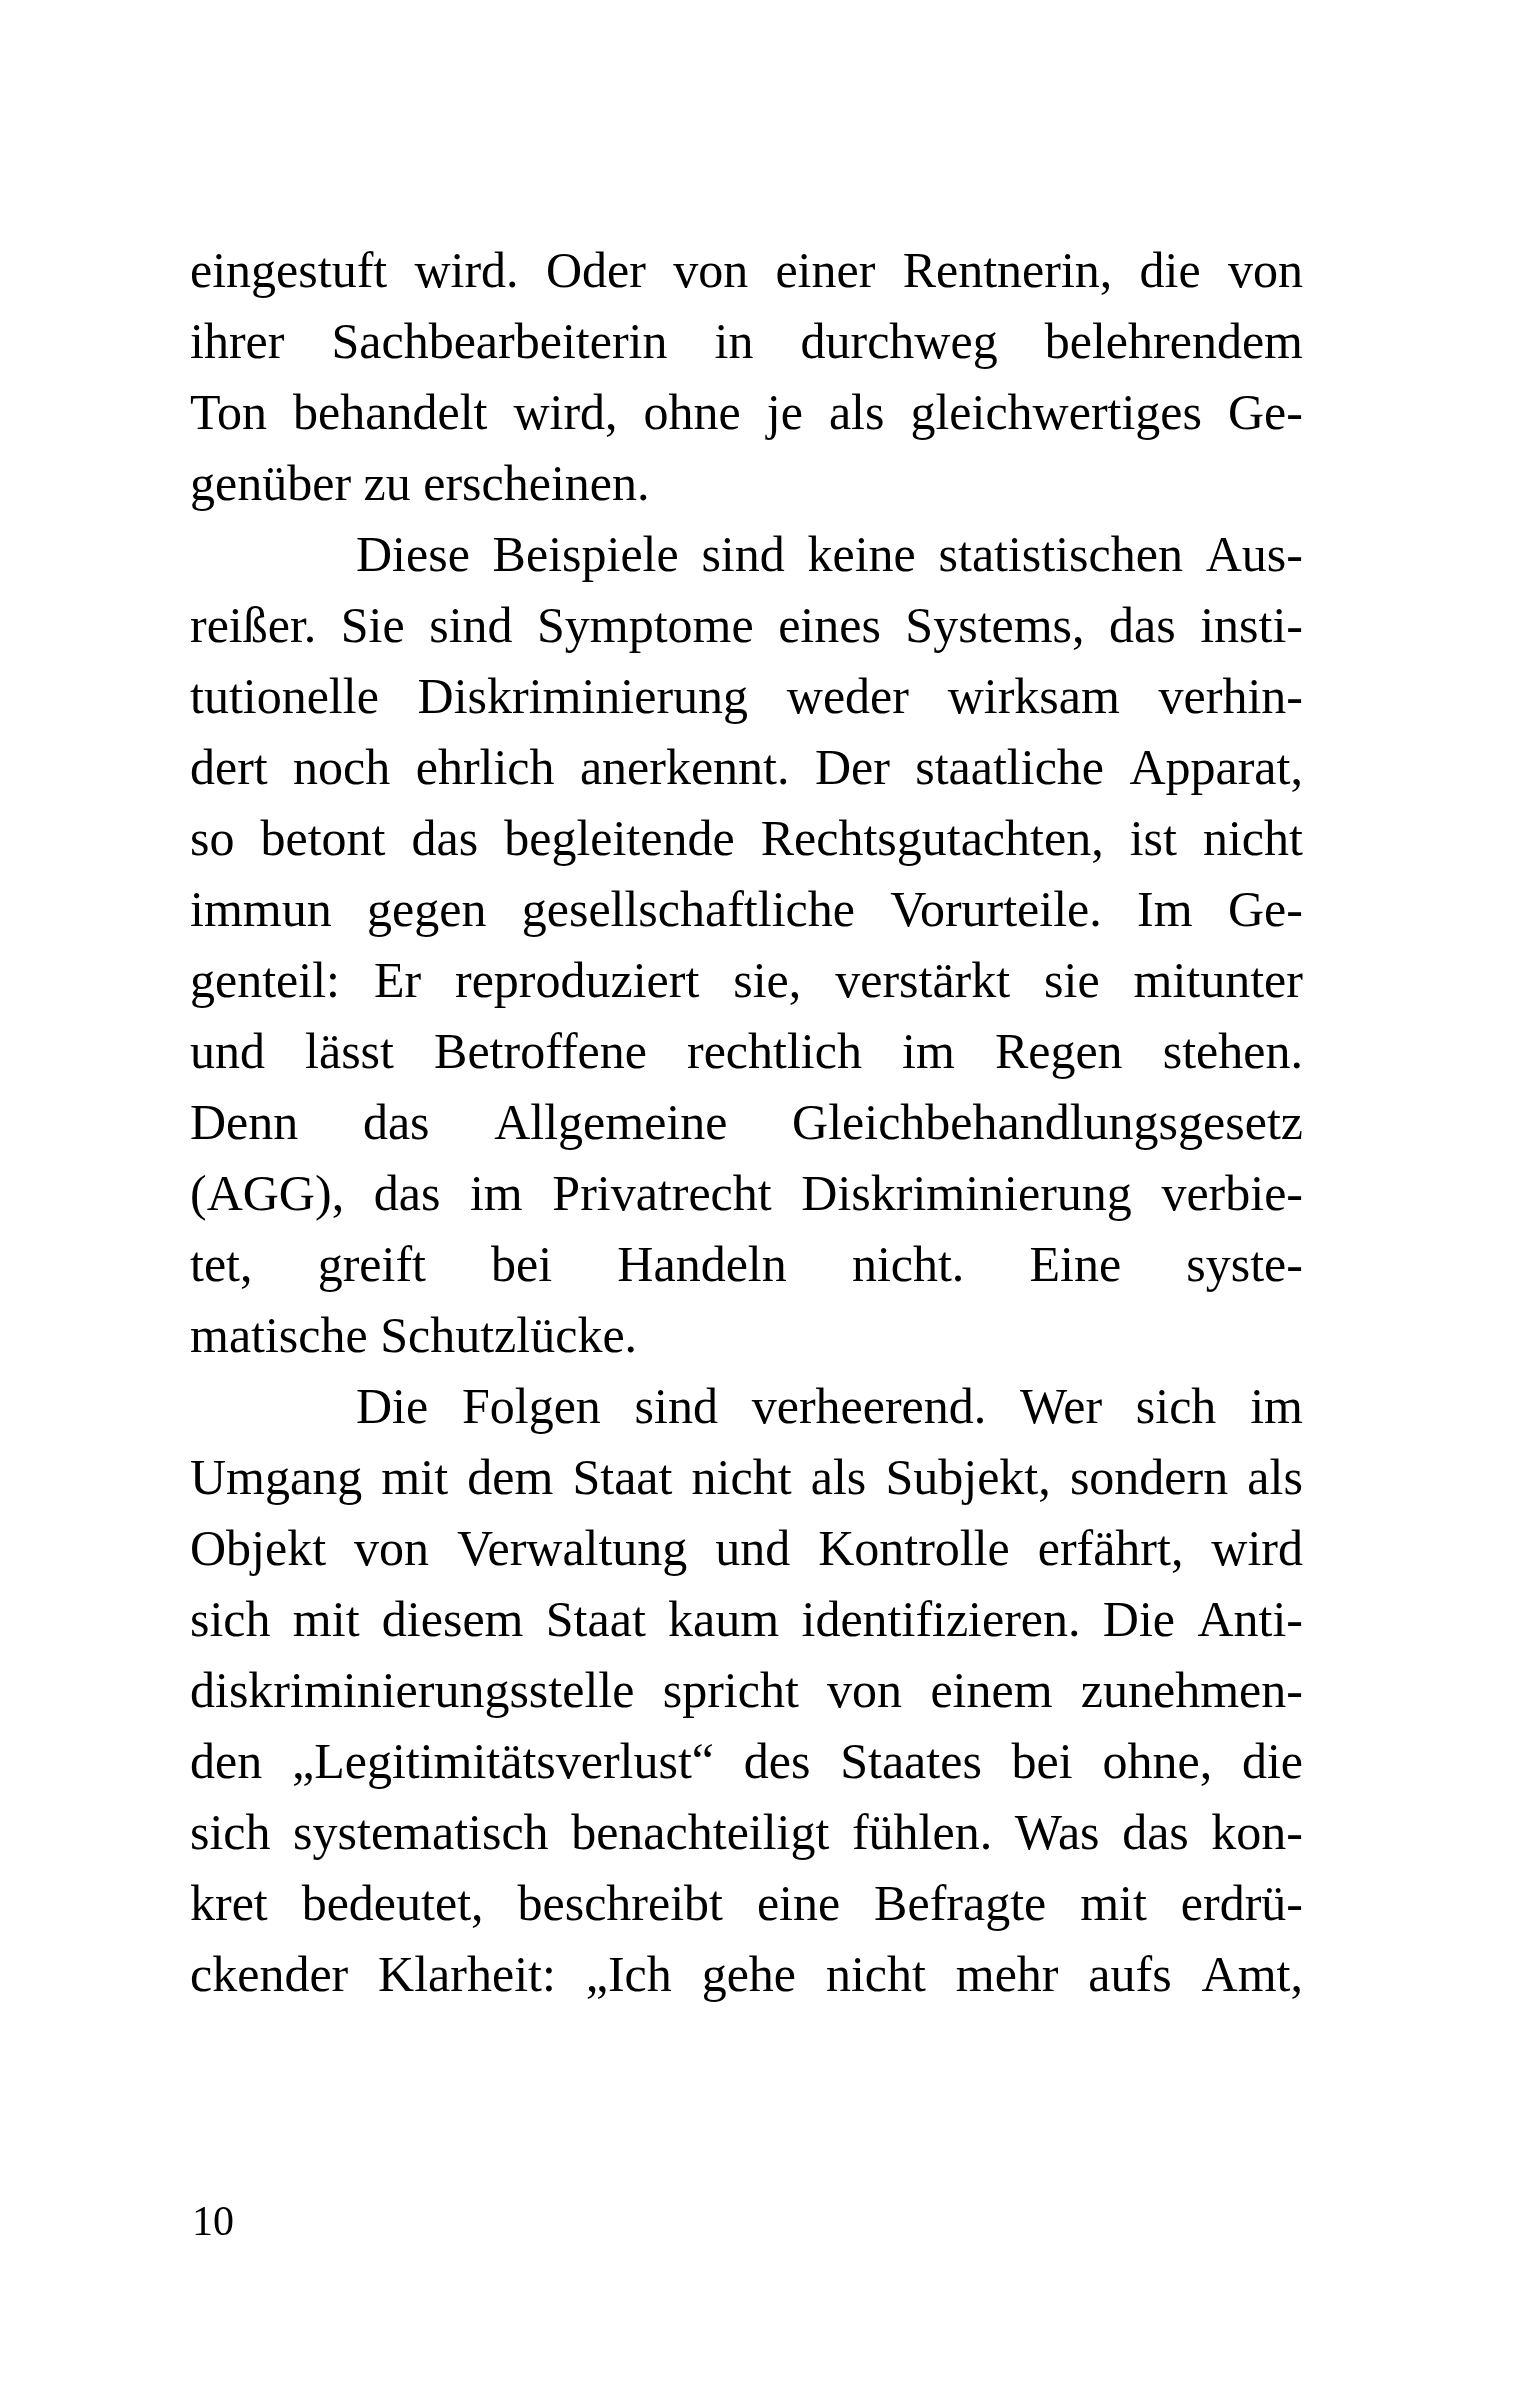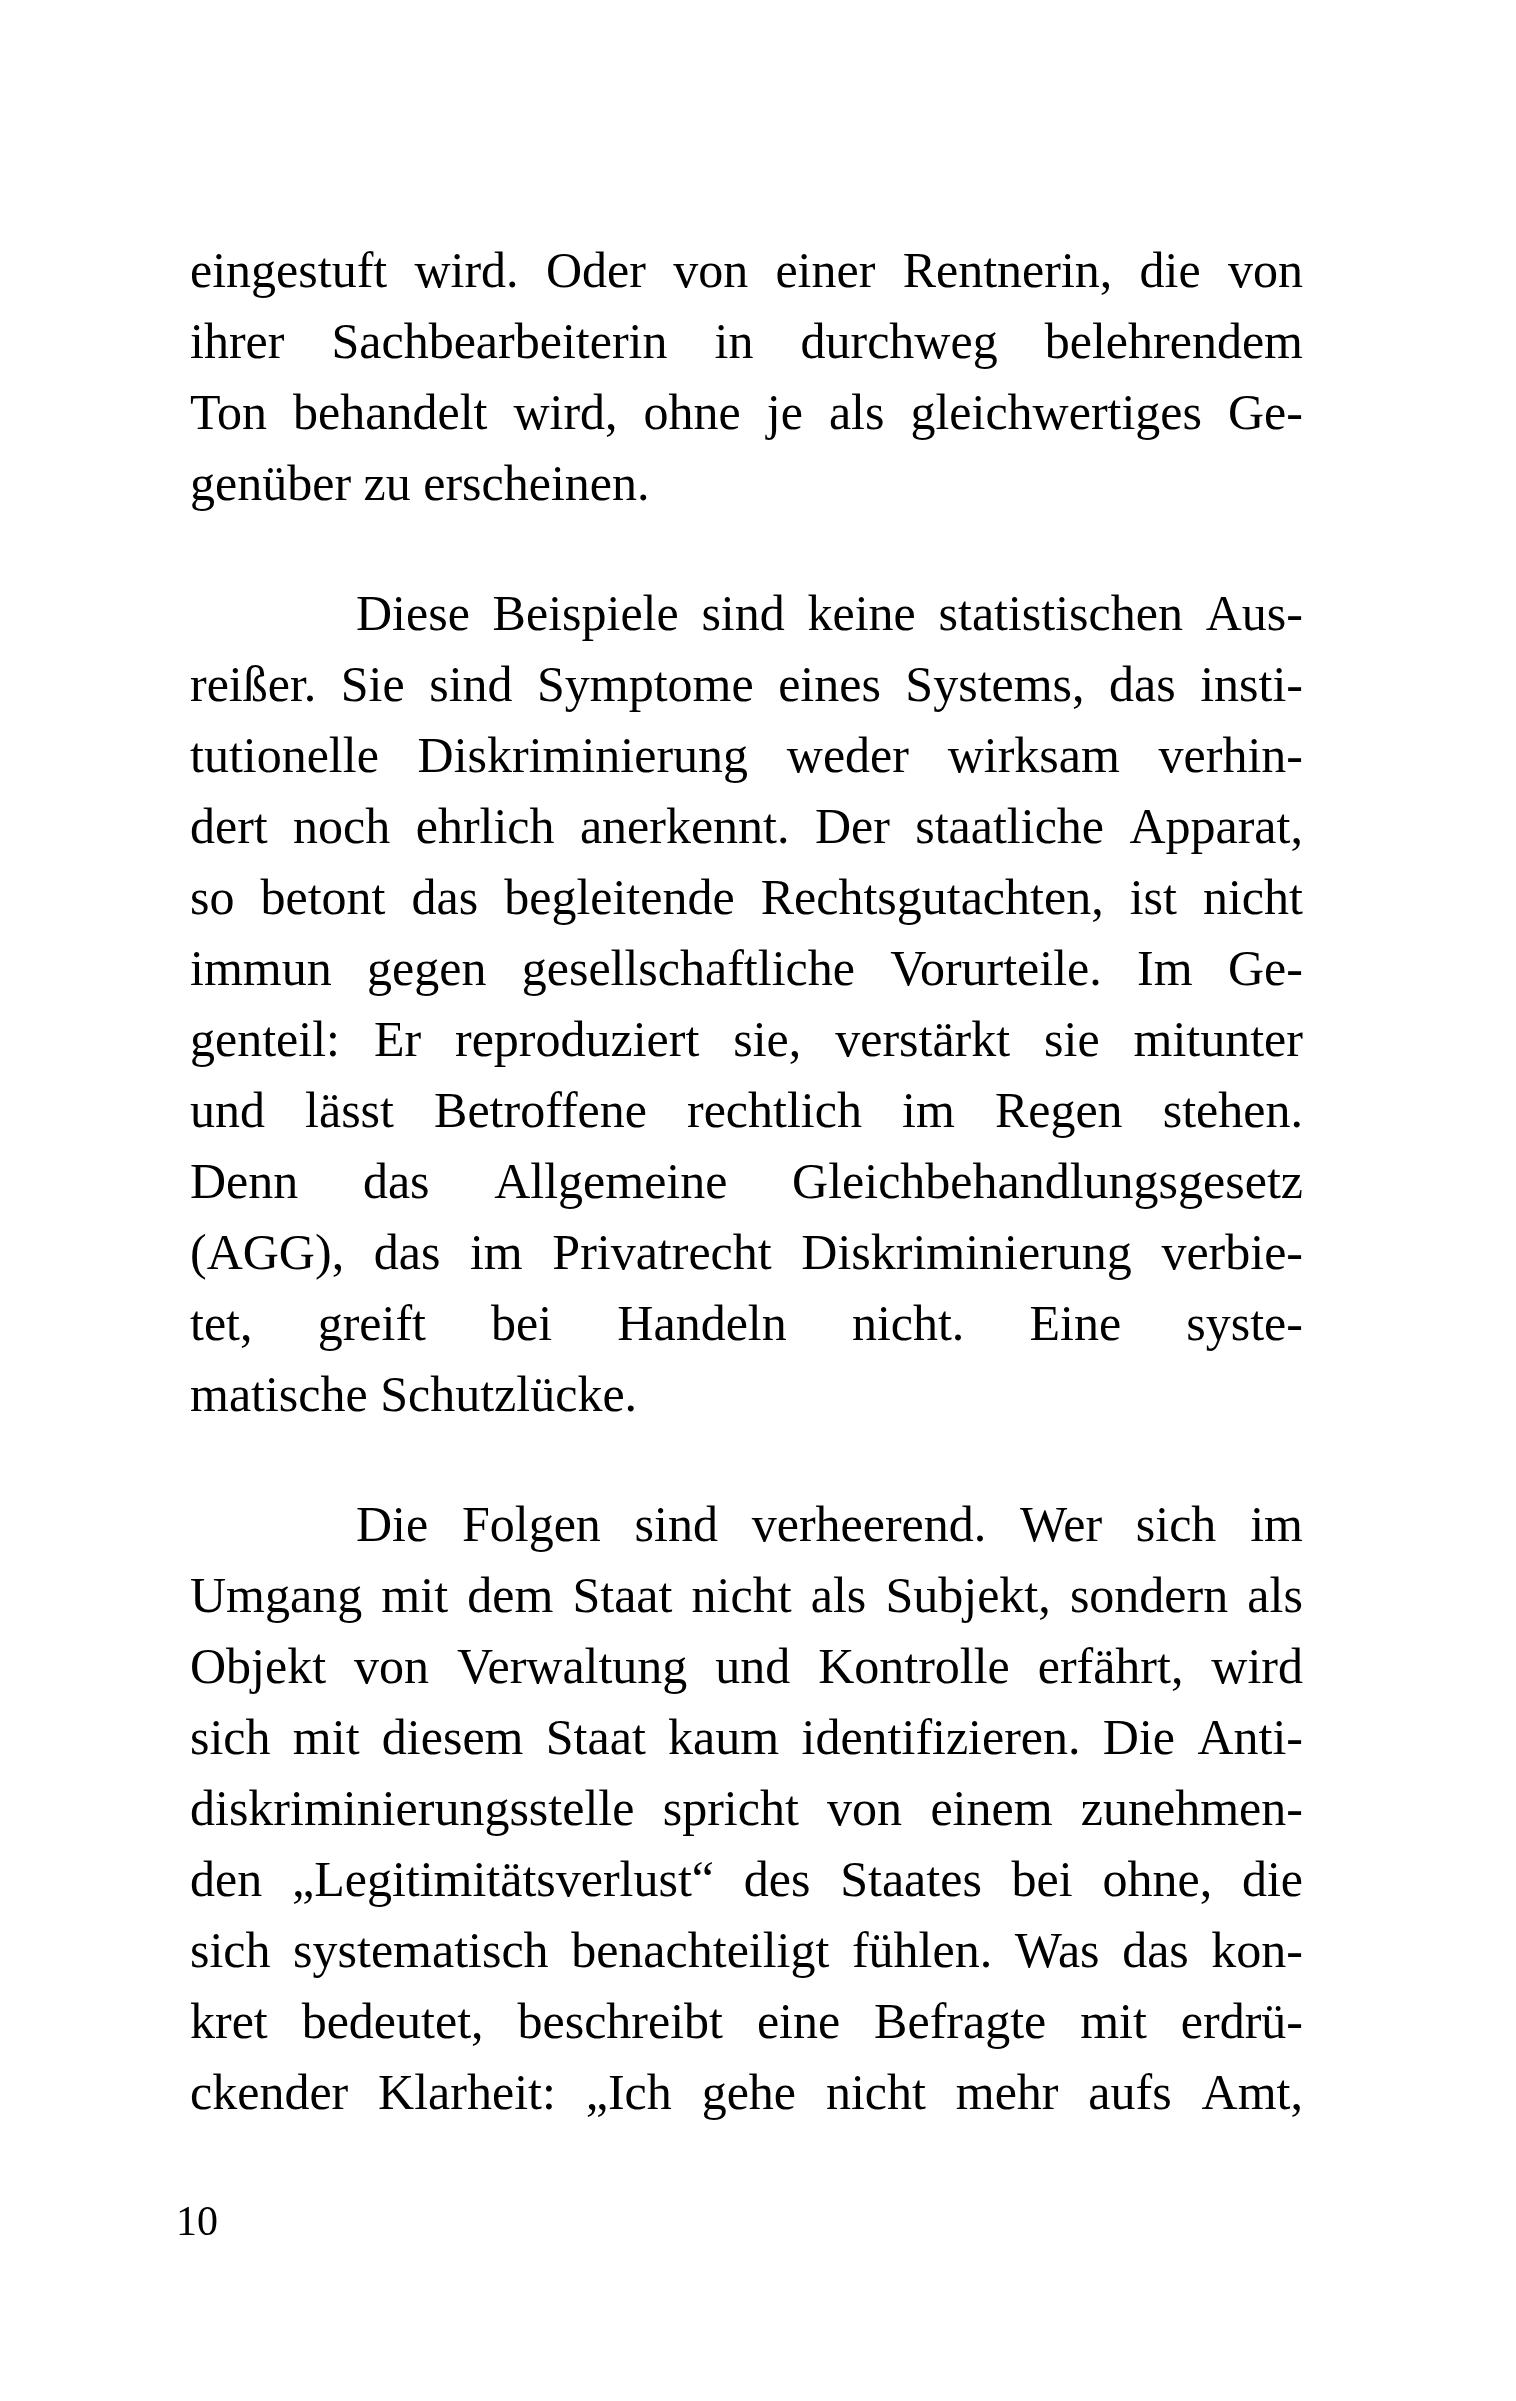--- a/index.html
+++ b/index.html
@@ -16,39 +16,39 @@
     font-family: "Liberation Serif", "DejaVu Serif", serif;
     overflow: hidden;
   }
   .text-block {
     position: absolute;
     left: 190px;
     top: 235px;
     width: 1113px;
   }
   .para { margin: 0; }
-  .para + .para { margin-top: 59px; }
+  .para + .para { }
   .line {
     height: 71px;
     line-height: 71px;
     font-size: 50px;
     white-space: nowrap;
     text-align: left;
   }
   .line.justify {
     display: flex;
     justify-content: space-between;
     white-space: normal;
     align-items: center;
   }
   .line.indent { padding-left: 166px; }
   .line span { display: inline-block; }
   .folio {
     position: absolute;
-    left: 176px;
+    left: 192px;
     top: 2194px;
     font-size: 42px;
     line-height: 54px;
     color: #000000;
   }
 </style>
 </head>
 <body>
 
 <main class="page">

